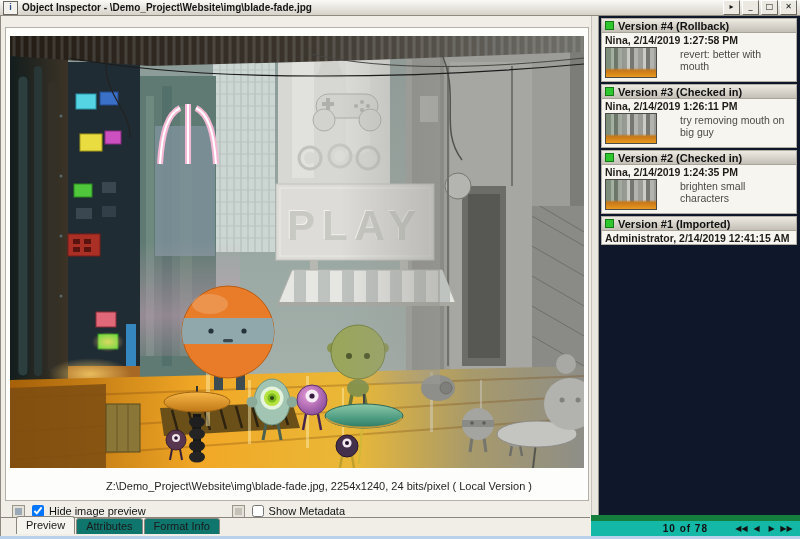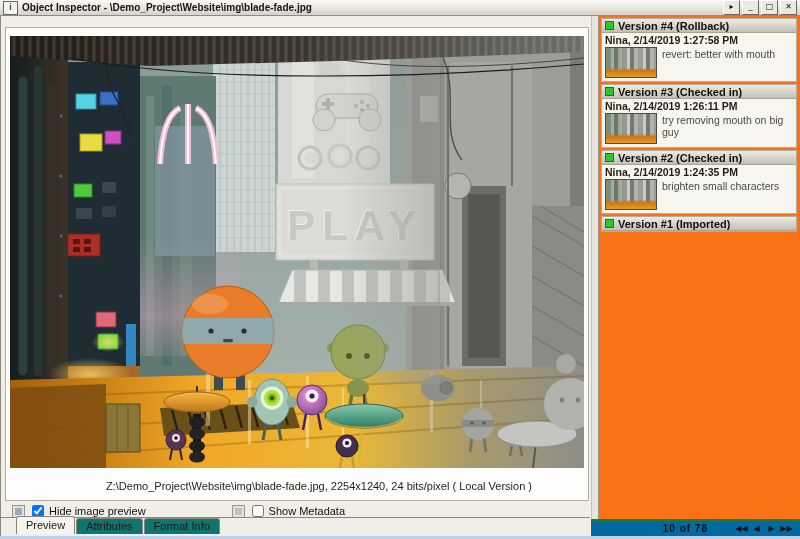--- a/index.html
+++ b/index.html
@@ -60,43 +60,43 @@
     border-radius:3px 3px 0 0;padding:1px 9px 2px;margin-right:1px;height:12px;line-height:12px;
   }
   .tab.active{background:#f6f4ee;height:14px;line-height:14px;position:relative;z-index:2;}
   
   .splitter{
     position:absolute;left:591px;top:16px;width:8px;bottom:18px;
     background:#e9e6df;border-left:1px solid #c6c2ba;border-right:1px solid #9a968e;box-sizing:border-box;
   }
   .sidebar{
     position:absolute;left:599px;top:16px;width:201px;bottom:18px;
-    background:#f97316;padding:2px 3px 0 2px;box-sizing:border-box;overflow:hidden;
+    background:#0f172a;padding:2px 3px 0 2px;box-sizing:border-box;overflow:hidden;
   }
   .version-card{border:1px solid #b2aea4;background:#f7f5f0;margin-bottom:2px;}
   .vc-header{
     height:13px;display:flex;align-items:center;gap:4px;padding:0 3px;
     background:linear-gradient(#edeae3,#c3bfb5);border-bottom:1px solid #a8a49a;
     font-size:11px;font-weight:bold;color:#111;white-space:nowrap;
   }
   .vc-ico{width:9px;height:9px;background:var(--version-icon-green,#2ec82e);border:1px solid #157a15;box-sizing:border-box;flex:0 0 auto;}
   .vc-author{font-size:10.5px;font-weight:bold;color:#201c18;padding:1px 3px 0;white-space:nowrap;}
   .vc-body{display:flex;gap:5px;padding:1px 3px 3px;}
   .vc-thumb{
     width:50px;height:29px;border:1px solid #4a4a46;flex:0 0 auto;
     background:
       linear-gradient(180deg, rgba(0,0,0,0) 68%, #c87818 78%, #e89a20 100%),
       linear-gradient(90deg, rgba(80,120,80,0.45), rgba(0,0,0,0) 45%),
       repeating-linear-gradient(90deg,#9c9c98 0 5px,#cacac6 5px 8px,#767672 8px 12px,#b2b2ae 12px 16px);
   }
-  .vc-comment{font-size:10.5px;color:#4c4a44;padding-top:1px;}
+  .vc-comment{font-size:10.5px;color:#4c4a44;padding-top:1px;margin-left:18px;}
   
   .statusbar{
     position:absolute;left:591px;right:0;bottom:3px;height:15px;
-    background:#0369a1;border-top:2px solid #15803d;box-sizing:content-box;
+    background:#14b8a6;border-top:6px solid #15803d;box-sizing:content-box;
     display:flex;align-items:center;justify-content:flex-end;gap:0;
     font-size:10px;color:#111;
   }
   .pager-pos{font-weight:bold;margin-right:26px;letter-spacing:1px;}
   .pager-btn{
     width:15px;text-align:center;font-size:8px;color:#111;
     font-family:"DejaVu Sans",sans-serif;
   }
   .pager-btns{display:flex;margin-right:6px;}
   .bottom-edge{position:absolute;left:0;right:0;bottom:0;height:3px;background:#b9d1ea;}
@@ -491,20 +491,21 @@
       <div class="vc-thumb"></div>
       <div class="vc-comment">brighten small characters</div>
     </div>
   </div>
 
   <div class="version-card">
     <div class="vc-header">
       <span class="vc-ico"></span>
       <span>Version #1 (Imported)</span>
     </div>
+    <div class="vc-author">Administrator, 2/14/2019 12:41:15 AM</div>
   </div>
 </div>
 
 <div class="statusbar">
   <span class="pager-pos">10 of 78</span>
   <span class="pager-btns">
     <span class="pager-btn">◀◀</span>
     <span class="pager-btn">◀</span>
     <span class="pager-btn">▶</span>
     <span class="pager-btn">▶▶</span>

